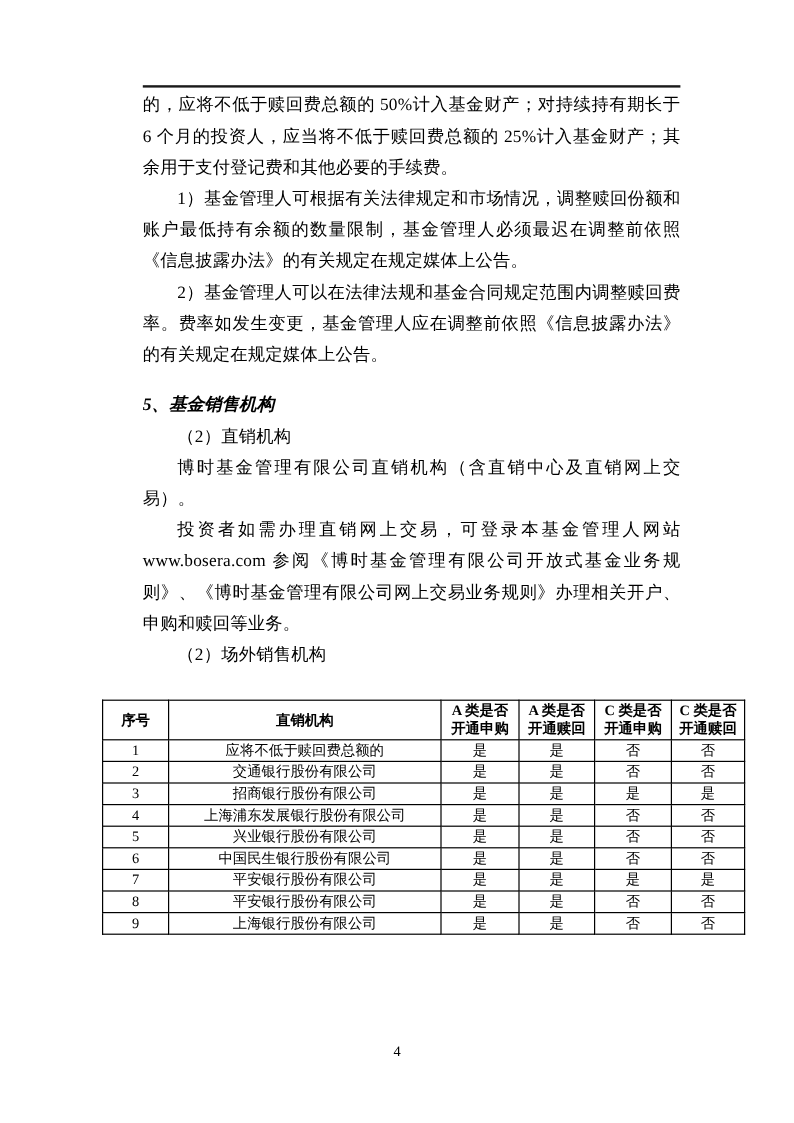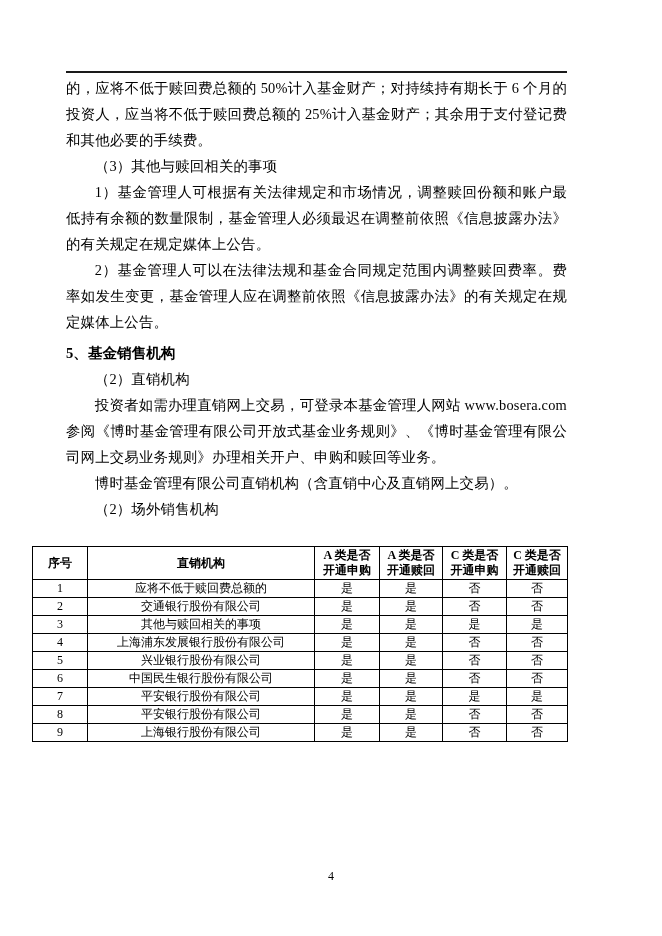--- a/index.html
+++ b/index.html
@@ -7,44 +7,45 @@
     padding: 0;
     background: #ffffff;
   }
   .page {
     position: relative;
     width: 662px;
     height: 936px;
     margin: 0 auto;
     background: #ffffff;
     box-sizing: border-box;
-    padding: 71px 95px 0 66px;
+    padding: 71px 95px 0 119px;
     font-family: "Liberation Serif", "DejaVu Serif", serif;
     color: #000000;
     overflow: hidden;
   }
   .header-rule {
     border-top: 2px solid #1a1a1a;
     margin-bottom: 2px;
   }
   p.para {
     margin: 0;
     font-size: 14.4px;
     line-height: 26px;
     text-align: justify;
     letter-spacing: 0.2px;
   }
   p.indent {
     text-indent: 2em;
   }
   h2.section-heading {
-    margin: 5px 0 0 0;
+    margin: 16px 0 0 0;
     font-size: 14.6px;
     font-weight: bold;
     line-height: 26px;
+    font-style: italic;
   }
   table.sales-table {
     table-layout: fixed;
     border-collapse: collapse;
     width: 535px;
     margin: 24px 0 0 -34px;
     font-size: 12px;
   }
   table.sales-table th,
   table.sales-table td {
@@ -68,29 +69,28 @@
     font-size: 12px;
   }
 </style>
 </head>
 <body>
 
 <div class="page">
   <div class="header-rule"></div>
 
   <p class="para">的，应将不低于赎回费总额的 50%计入基金财产；对持续持有期长于 6 个月的投资人，应当将不低于赎回费总额的 25%计入基金财产；其余用于支付登记费和其他必要的手续费。</p>
-  <p class="para indent">（3）其他与赎回相关的事项</p>
   <p class="para indent">1）基金管理人可根据有关法律规定和市场情况，调整赎回份额和账户最低持有余额的数量限制，基金管理人必须最迟在调整前依照《信息披露办法》的有关规定在规定媒体上公告。</p>
   <p class="para indent">2）基金管理人可以在法律法规和基金合同规定范围内调整赎回费率。费率如发生变更，基金管理人应在调整前依照《信息披露办法》的有关规定在规定媒体上公告。</p>
 
   <h2 class="section-heading">5、基金销售机构</h2>
 
   <p class="para indent">（2）直销机构</p>
+  <p class="para indent">博时基金管理有限公司直销机构（含直销中心及直销网上交易）。</p>
   <p class="para indent">投资者如需办理直销网上交易，可登录本基金管理人网站 www.bosera.com 参阅《博时基金管理有限公司开放式基金业务规则》、《博时基金管理有限公司网上交易业务规则》办理相关开户、申购和赎回等业务。</p>
-  <p class="para indent">博时基金管理有限公司直销机构（含直销中心及直销网上交易）。</p>
   <p class="para indent">（2）场外销售机构</p>
 
   <table class="sales-table">
     <colgroup>
       <col style="width:55px">
       <col style="width:227px">
       <col style="width:65px">
       <col style="width:63px">
       <col style="width:64px">
       <col style="width:61px">
@@ -121,21 +121,21 @@
       <tr>
         <td>2</td>
         <td>交通银行股份有限公司</td>
         <td>是</td>
         <td>是</td>
         <td>否</td>
         <td>否</td>
       </tr>
       <tr>
         <td>3</td>
-        <td>其他与赎回相关的事项</td>
+        <td>招商银行股份有限公司</td>
         <td>是</td>
         <td>是</td>
         <td>是</td>
         <td>是</td>
       </tr>
       <tr>
         <td>4</td>
         <td>上海浦东发展银行股份有限公司</td>
         <td>是</td>
         <td>是</td>

